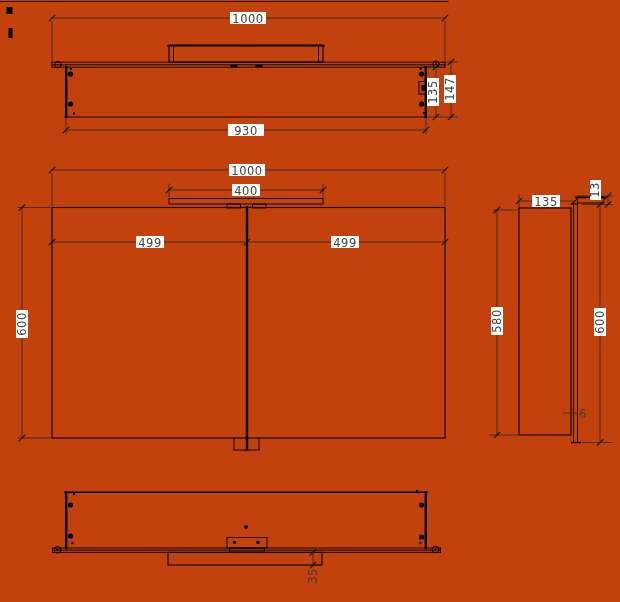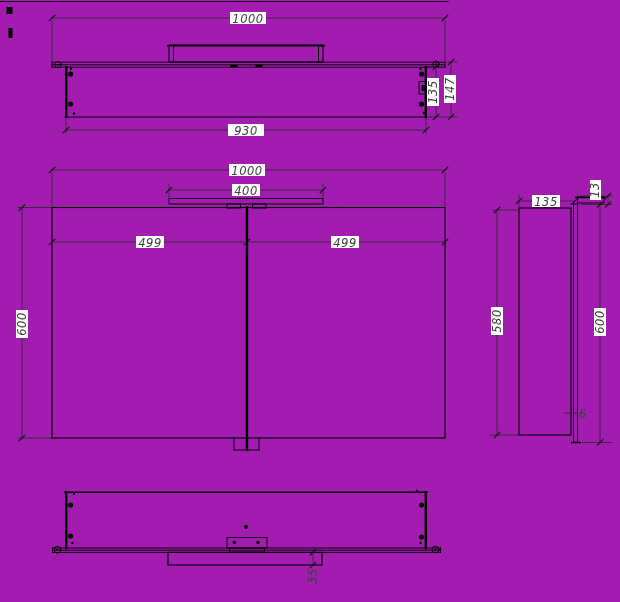--- a/index.html
+++ b/index.html
@@ -1,18 +1,18 @@
 <!DOCTYPE html>
 <html><head>
 <meta charset="utf-8">
 <style>
   html,body { margin:0; padding:0; background:#fff; }
   #stage {
-    position:relative; width:620px; height:602px; background:#a21caf;
-    font-family:"DejaVu Sans", sans-serif; overflow:hidden;font-style:italic;
+    position:relative; width:620px; height:602px; background:#c2410c;
+    font-family:"DejaVu Sans", sans-serif; overflow:hidden;
   }
   svg { position:absolute; left:0; top:0; }
   .ln   { fill:none; stroke:#000000; stroke-width:1.1; stroke-linecap:square; }
   .thin { stroke-width:0.9; }
   .med  { stroke-width:1.6; }
   .thick{ stroke-width:2.4; }
   .fillb{ fill:#000000; stroke:none; }
   .dim  { fill:none; stroke:#2b2b2b; stroke-width:0.85; stroke-linecap:square; }
   .tick { stroke:#111111; stroke-width:1.1; }
   .lblbg{ fill:#ffffff; stroke:none; }

